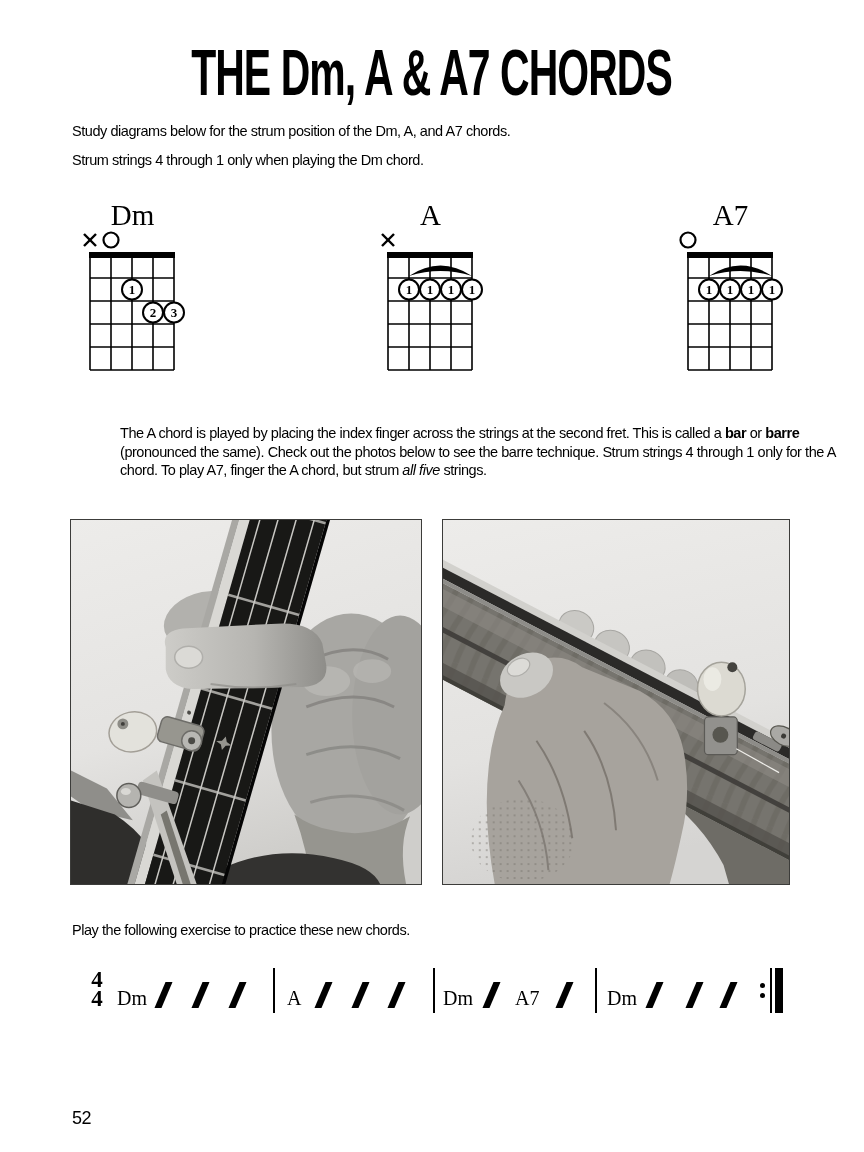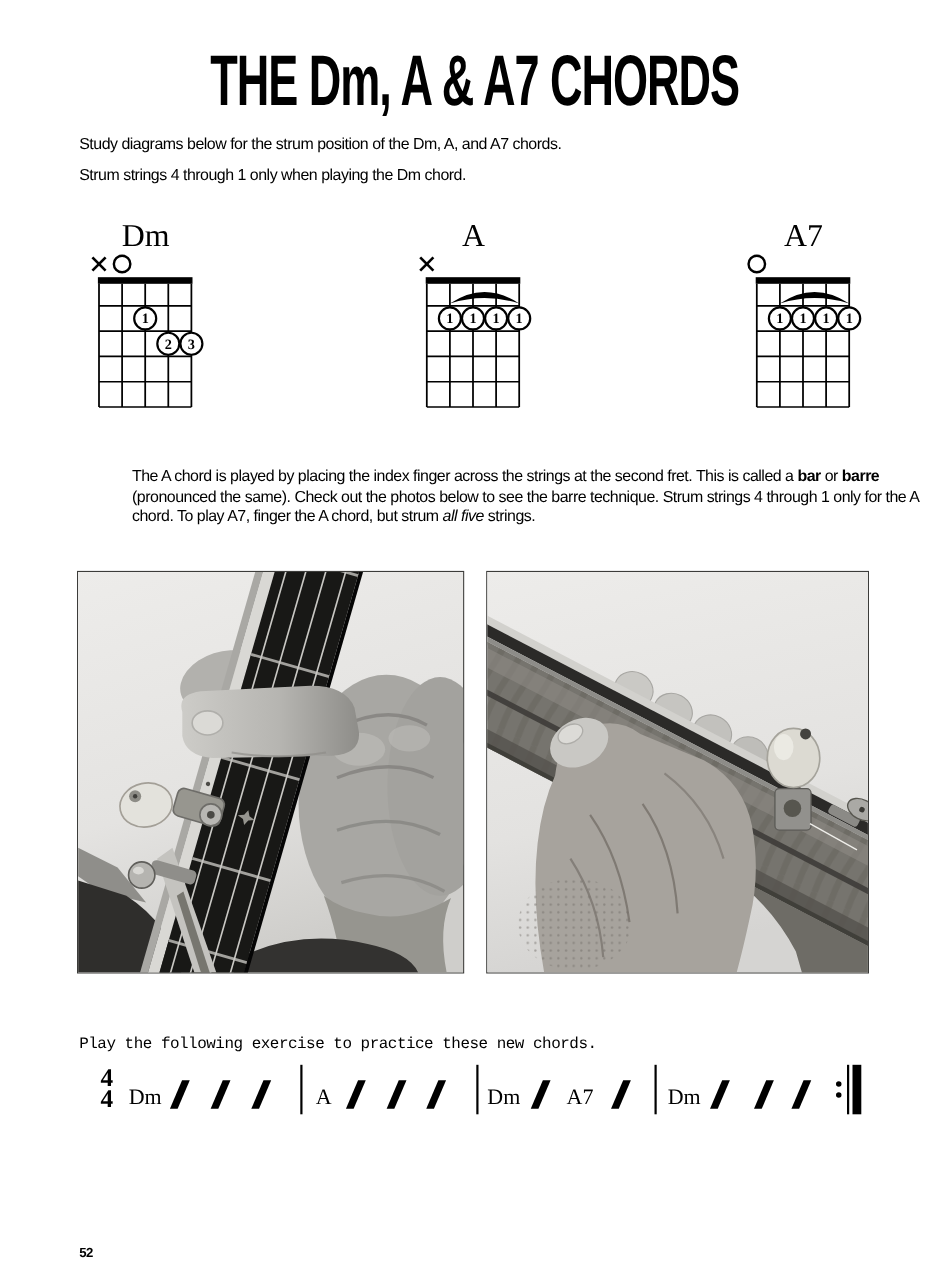--- a/index.html
+++ b/index.html
@@ -12,21 +12,21 @@
   .title-inner {
     display:inline-block; font-size:65px; line-height:1; font-weight:bold;
     letter-spacing:-1.5px; white-space:nowrap;
     transform:scaleX(0.63); transform-origin:center top;
   }
   
   .bodytext { position:absolute; left:72px; margin:0; font-size:14.5px; letter-spacing:-0.45px; line-height:18.6px; }
   .line1 { top:122px; }
   .line2 { top:151px; }
   .barre-par { top:424px; width:724px;margin-left:48px; }
-  .caption { top:941px;font-family:Liberation Mono, monospace; }
+  .caption { top:921px; }
   .barre-par b { letter-spacing:-0.45px; }
   
   .chord { position:absolute; top:200px; width:110px; }
   .c0 { left:81px; } .c1 { left:379px; } .c2 { left:679px; }
   .chord-title {
     width:103px; height:30px; line-height:30px; text-align:center;
     font-family:"Liberation Serif", serif; font-size:29px;
   }
   .chord svg { display:block; }
   
@@ -39,21 +39,21 @@
   .timesig { position:absolute; width:22px; text-align:center; font-family:"Liberation Serif", serif;
              font-weight:bold; font-size:23px; line-height:19px; }
   .measure { position:absolute; top:0; height:100%; }
   .chord-sym { position:absolute; top:27px; font-family:"Liberation Serif", serif; font-size:20px; white-space:nowrap; }
   .slash { position:absolute; top:22px; width:7px; height:26px; background:#000; transform:skewX(-23deg); }
   .barline { position:absolute; top:8px; width:2px; height:45px; background:#000; }
   .rpt-dot { position:absolute; width:5px; height:5px; border-radius:50%; background:#000; }
   .rpt-thin { position:absolute; top:8px; width:2px; height:45px; background:#000; }
   .rpt-thick { position:absolute; top:8px; width:8px; height:45px; background:#000; }
   
-  .pagenum { position:absolute; left:72px; top:1132px; font-size:12px; font-weight:bold; letter-spacing:-0.4px; }
+  .pagenum { position:absolute; left:72px; top:1108px; font-size:18px; font-weight:normal; letter-spacing:-0.4px; }
 </style>
 </head>
 <body>
 
 <div class="page">
 
   <h1 class="title"><span class="title-inner">THE Dm, A &amp; A7 CHORDS</span></h1>
 
   <p class="bodytext line1">Study diagrams below for the strum position of the Dm, A, and A7 chords.</p>
   <p class="bodytext line2">Strum strings 4 through 1 only when playing the Dm chord.</p>

